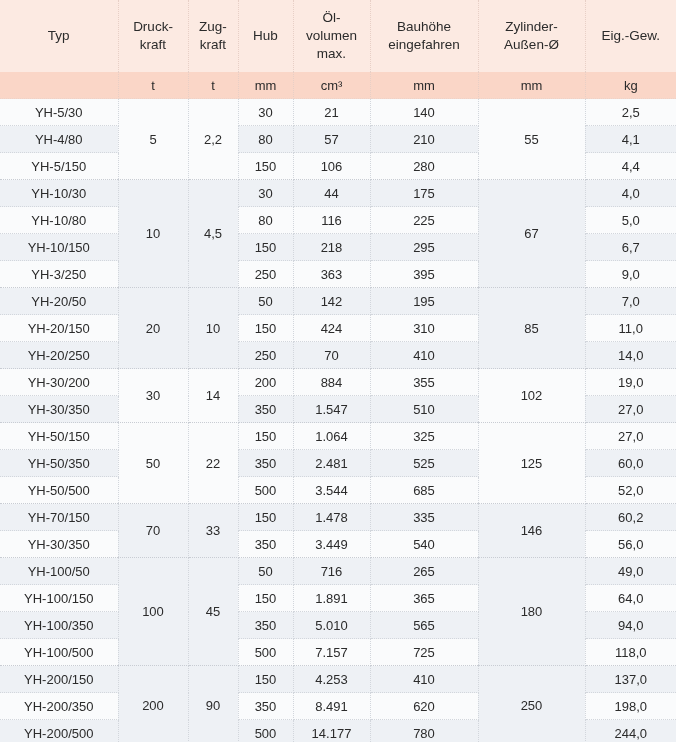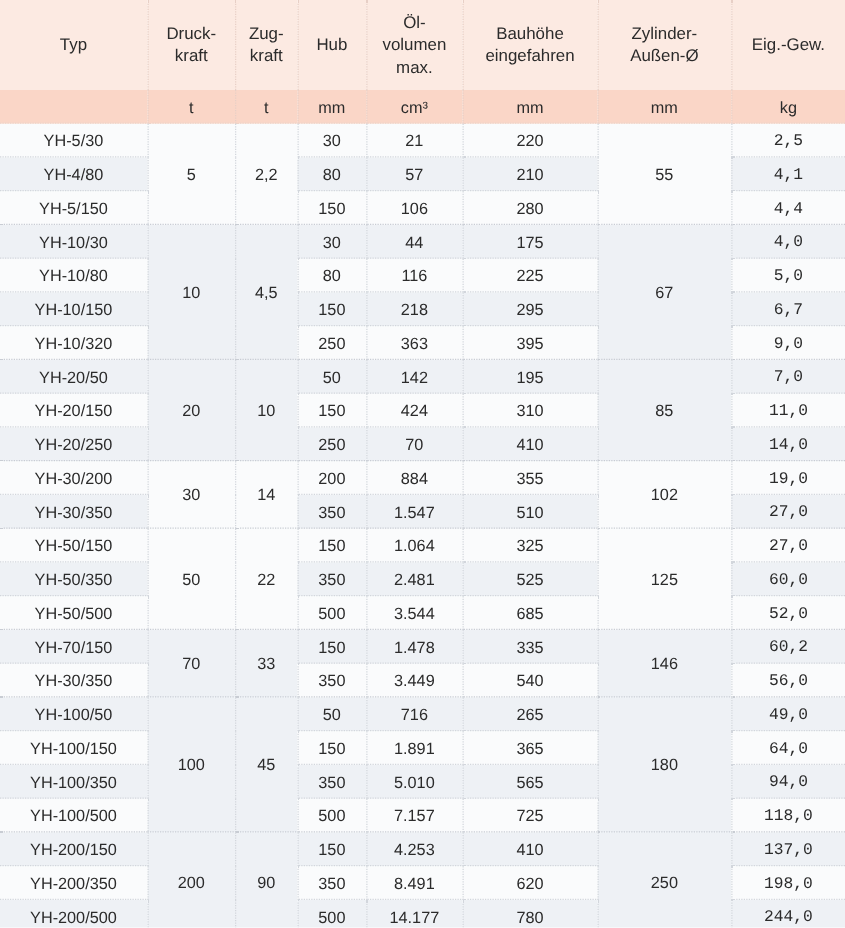--- a/index.html
+++ b/index.html
@@ -57,21 +57,21 @@
     border-bottom: 1px dotted #ecd3c9;
   }
   thead tr.head-main th:last-child,
   thead tr.head-units th:last-child { border-right: none; }
 
   tbody td { height: 26px; }
   tbody tr.band-a td { background: #fafbfc; }
   tbody tr.band-b td { background: #eef1f5; }
   tbody td.merged { background: #f2f4f7; border-bottom: 1px dotted #d2d6dc; }
   tbody td.grp-end { border-bottom: 1px dotted #c8ccd3; }
-  tbody td:last-child { border-right: none; font-family: Liberation Mono, monospace; }
+  tbody td:last-child { border-right: none; }
   tbody tr:last-child td { border-bottom: none; }
   .hdr-line { display: block; }
 </style>
 </head>
 <body>
 
 <table class="spec">
   <colgroup>
     <col class="c-typ">
       <col class="c-druck">
@@ -126,21 +126,21 @@
         <th>kg</th>
       </tr>
   </thead>
   <tbody>
       <tr class="band-a">
         <td>YH-5/30</td>
         <td class="merged grp-end" rowspan="3">5</td>
         <td class="merged grp-end" rowspan="3">2,2</td>
         <td>30</td>
         <td>21</td>
-        <td>220</td>
+        <td>140</td>
         <td class="merged grp-end" rowspan="3">55</td>
         <td>2,5</td>
       </tr>
       <tr class="band-b">
         <td>YH-4/80</td>
         <td>80</td>
         <td>57</td>
         <td>210</td>
         <td>4,1</td>
       </tr>
@@ -169,21 +169,21 @@
         <td>5,0</td>
       </tr>
       <tr class="band-b">
         <td>YH-10/150</td>
         <td>150</td>
         <td>218</td>
         <td>295</td>
         <td>6,7</td>
       </tr>
       <tr class="band-a">
-        <td class="grp-end">YH-10/320</td>
+        <td class="grp-end">YH-3/250</td>
         <td class="grp-end">250</td>
         <td class="grp-end">363</td>
         <td class="grp-end">395</td>
         <td class="grp-end">9,0</td>
       </tr>
       <tr class="band-b">
         <td>YH-20/50</td>
         <td class="merged grp-end" rowspan="3">20</td>
         <td class="merged grp-end" rowspan="3">10</td>
         <td>50</td>

